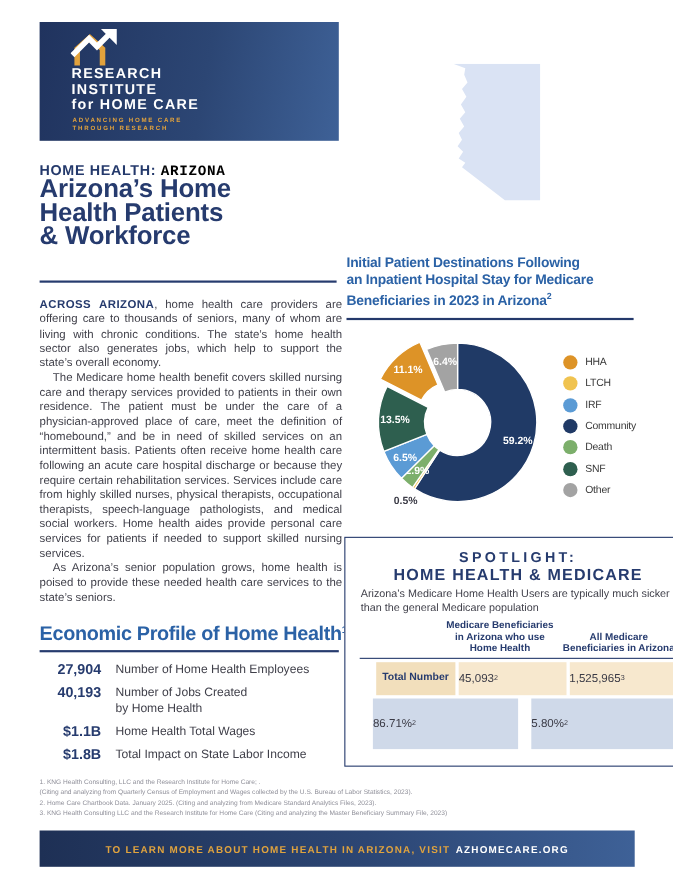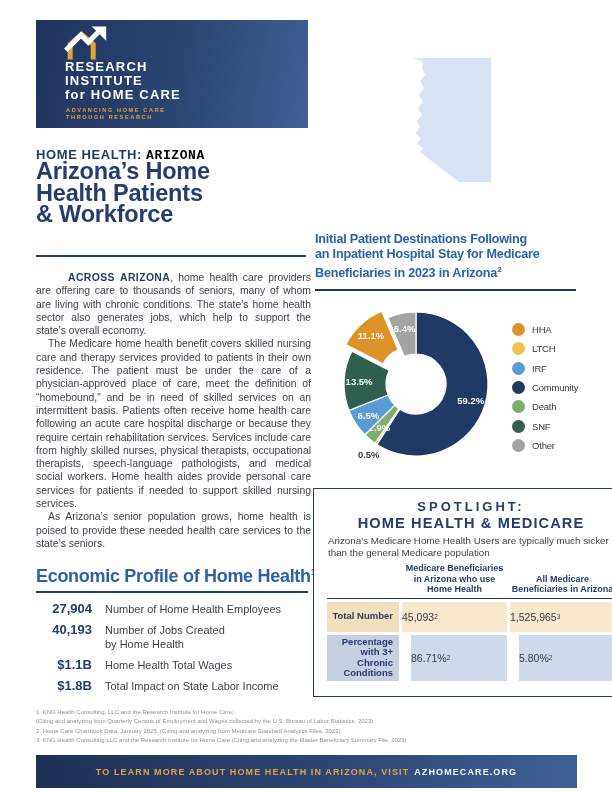--- a/index.html
+++ b/index.html
@@ -21,21 +21,21 @@
   .eyebrow{position:absolute;left:36px;top:147px;font-size:13px;font-weight:bold;
     letter-spacing:.6px;color:#24396b;}
   .eyebrow .accent{color:#000000;font-family:Liberation Mono, monospace;}
   .page-title{position:absolute;left:36px;top:161px;font-size:23.5px;font-weight:bold;
     color:#263b6e;line-height:21.5px;letter-spacing:-.2px;}
   .title-rule{position:absolute;left:36px;top:255px;width:270px;height:2px;background:#263b6e;}
   .body-copy{position:absolute;left:36px;top:271px;width:275px;color:#3f3f49;
     font-size:10.4px;line-height:13.3px;text-align:justify;}
   .body-copy p{margin:0;}
   .body-copy p.indent{text-indent:12px;}
-  .body-copy .lead{font-weight:bold;color:#263b6e;letter-spacing:.4px;margin-left:32px;}
+  .body-copy .lead{font-weight:bold;color:#263b6e;letter-spacing:.4px;}
   .econ-heading{position:absolute;left:36px;top:566px;font-size:18px;font-weight:bold;
     color:#2b62a6;letter-spacing:-.3px;}
   .econ-heading sup{font-size:9px;}
   .econ-rule{position:absolute;left:36px;top:591px;width:272px;height:1.5px;background:#263b6e;}
   .stats{position:absolute;left:36px;top:602px;width:276px;}
   .stat-row{display:flex;margin-bottom:7px;}
   .stat-value{width:56px;text-align:right;font-weight:bold;color:#263b6e;font-size:13px;
     flex:none;line-height:14px;}
   .stat-label{padding-left:13px;color:#3f3f49;font-size:11px;line-height:14px;white-space:pre-line;}
   
@@ -64,21 +64,21 @@
   .sp-col-val{flex:1;margin-left:3px;}
   .sp-head-row{display:flex;align-items:flex-end;padding-bottom:3px;border-bottom:1.5px solid #24396b;}
   .sp-col-head{color:#263b6e;font-weight:bold;font-size:9px;line-height:10.5px;text-align:center;}
   .sp-row{display:flex;margin-top:3px;}
   .sp-row-label{width:72px;flex:none;display:flex;align-items:center;justify-content:flex-end;
     text-align:right;color:#263b6e;font-weight:bold;font-size:9.5px;line-height:10.5px;
     padding:4px 6px 4px 2px;box-sizing:border-box;}
   .sp-cell{flex:1;margin-left:3px;display:flex;align-items:center;justify-content:flex-start;
     color:#3a3a45;font-size:10.5px;}
   .sp-cell sup{font-size:6.5px;}
-  .row-cream .sp-row-label{background:#f2dfbc;}
+  .row-cream .sp-row-label{background:#f2dfbc;margin-left:15px;}
   .row-cream .sp-cell{background:#f7e8ce;}
   .row-blue .sp-row-label{background:#c6d0e2;}
   .row-blue .sp-cell{background:#cfd9e9;margin-left:12px;}
   .row1{height:30px;}
   .row2{height:46px;}
   
   .footnotes{position:absolute;left:36px;top:708px;width:545px;color:#8f8f99;
     font-size:6px;line-height:9.3px;}
   .footer-bar{position:absolute;left:36px;top:755px;width:541px;height:33px;
     background:linear-gradient(90deg,#1e3055 0%,#2c4674 55%,#3e6197 100%);
@@ -224,21 +224,20 @@
         <div class="sp-cell">
             <span>45,093</span>
             <sup>2</sup>
           </div>
         <div class="sp-cell">
             <span>1,525,965</span>
             <sup>3</sup>
           </div>
       </div>
       <div class="sp-row row2 row-blue">
-        <div class="sp-row-label">Percentage with 3+ Chronic Conditions</div>
         <div class="sp-cell">
             <span>86.71%</span>
             <sup>2</sup>
           </div>
         <div class="sp-cell">
             <span>5.80%</span>
             <sup>2</sup>
           </div>
       </div>
     </div>

